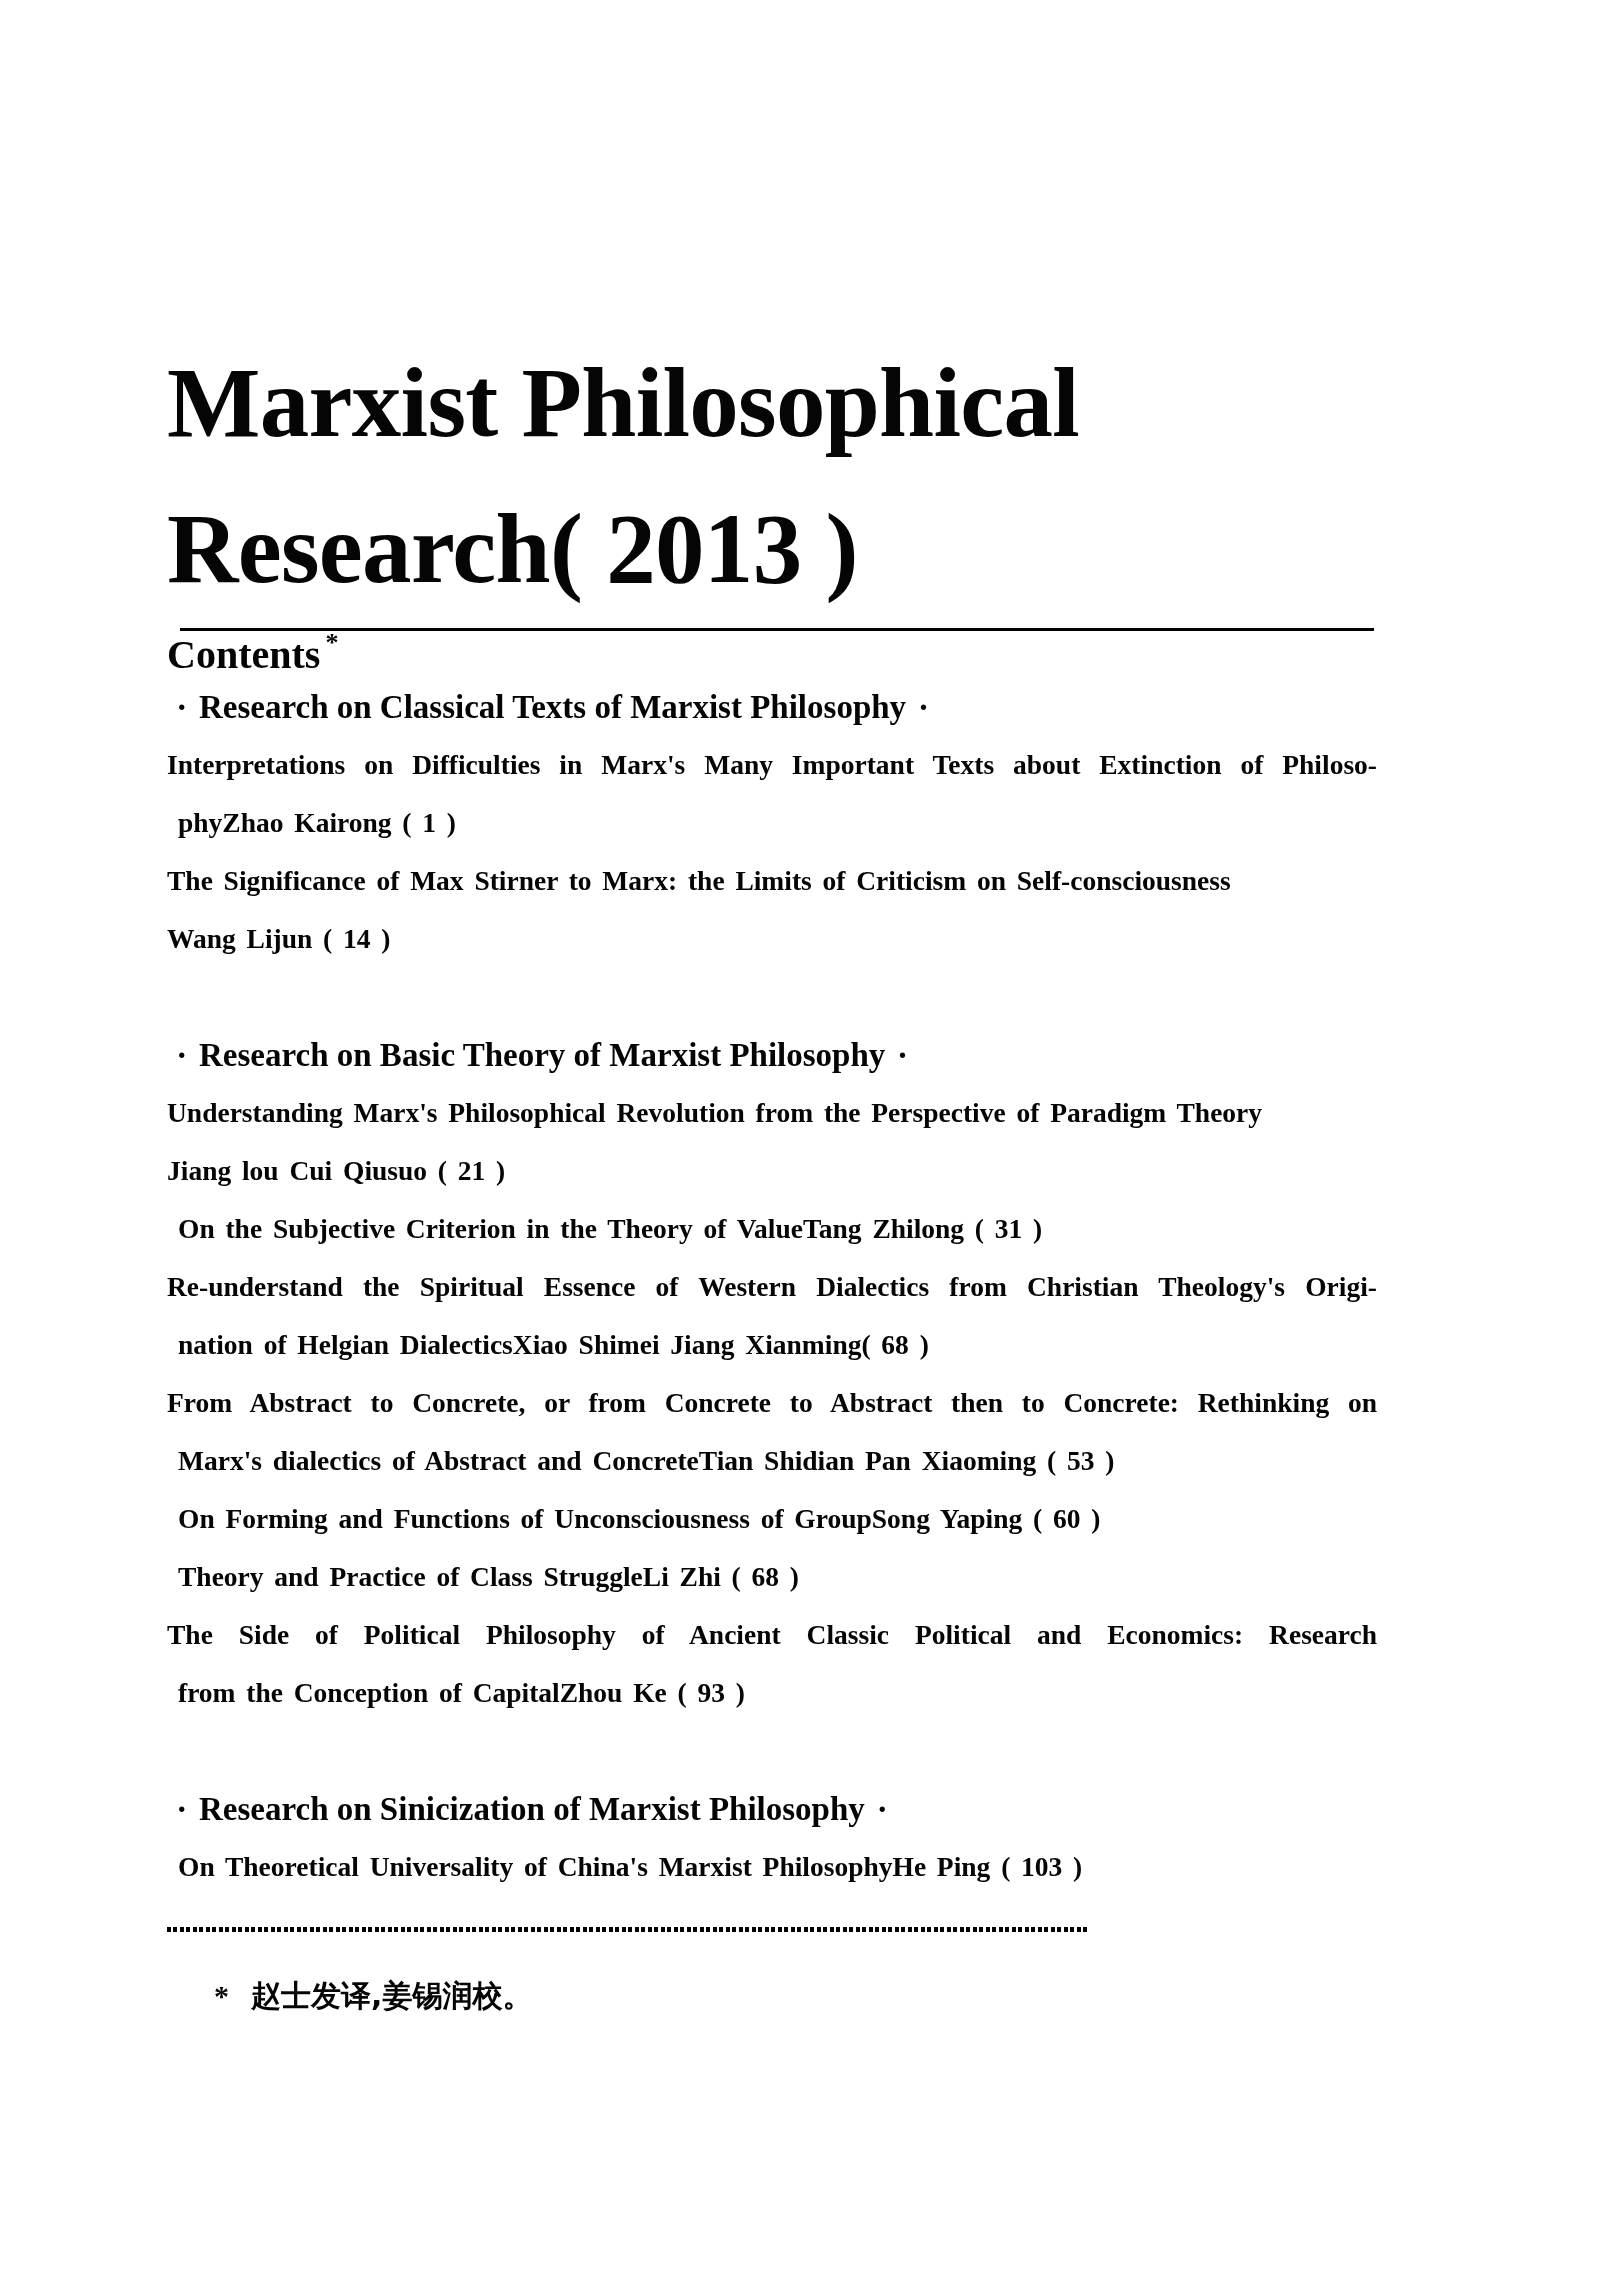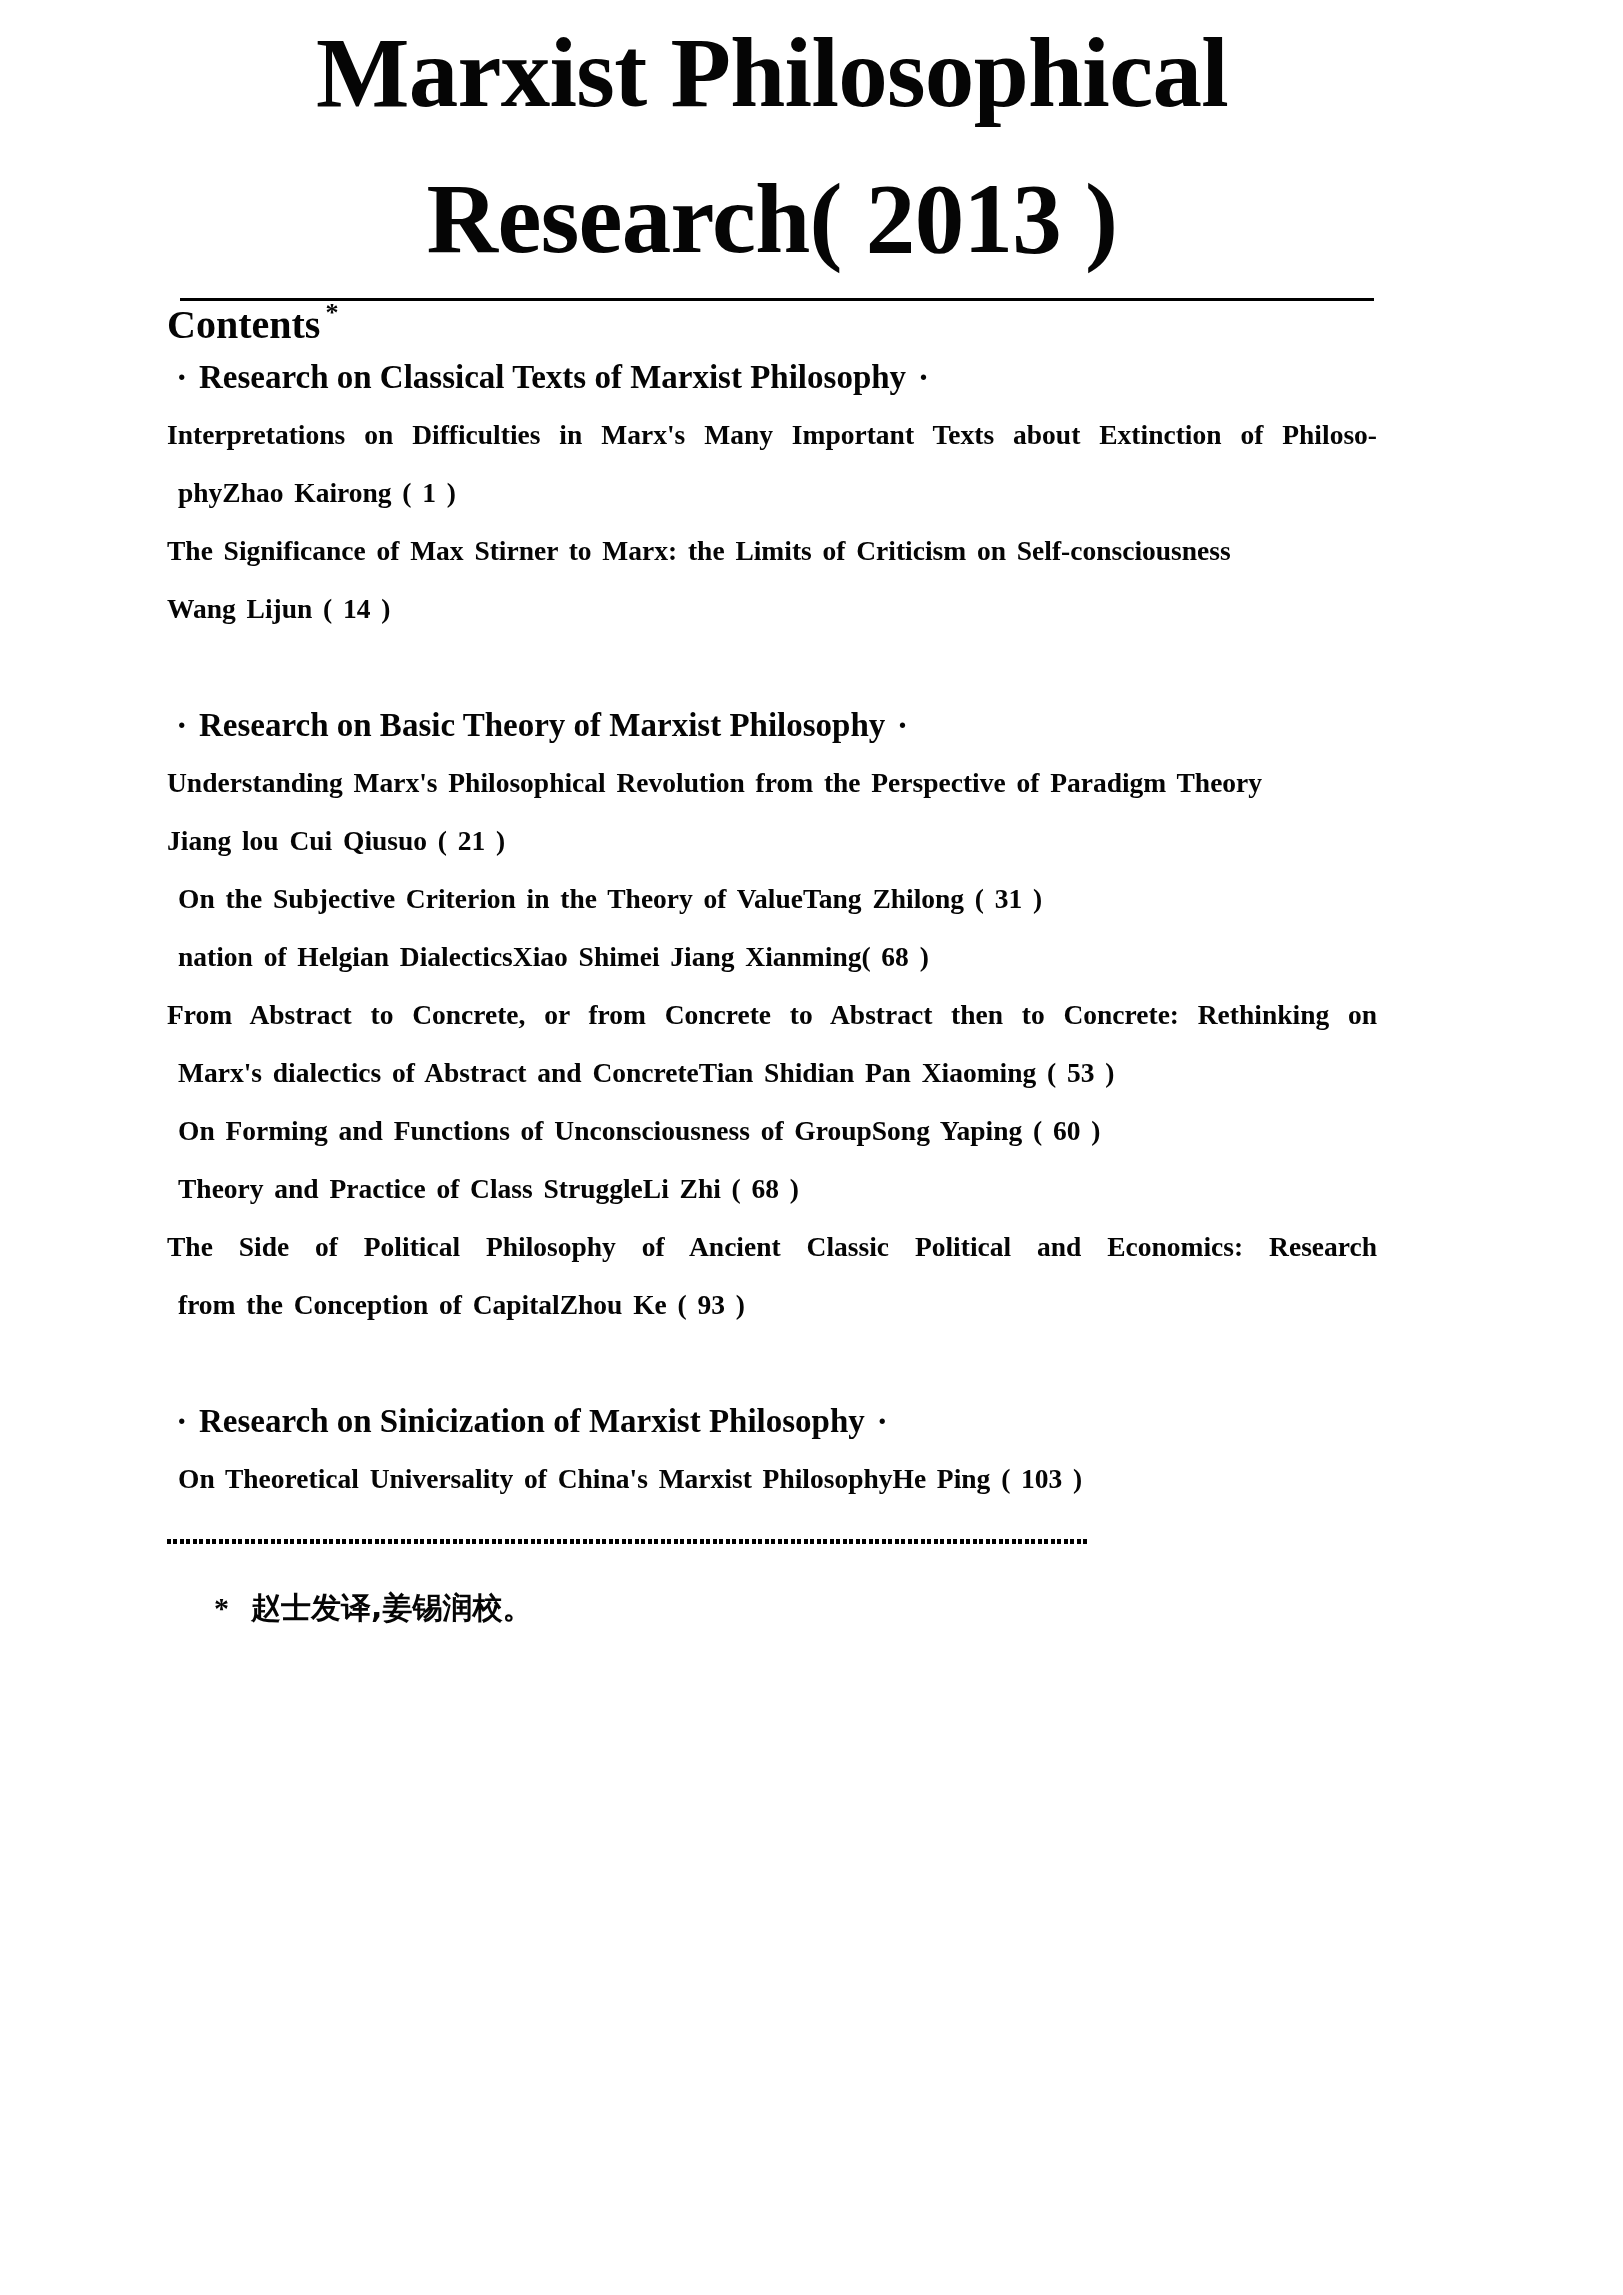--- a/index.html
+++ b/index.html
@@ -6,21 +6,22 @@
   body {
     width: 1623px; height: 2295px;
     font-family: "Liberation Serif", serif;
     color: #050505;
     -webkit-font-smoothing: antialiased;
   }
   .page { position: relative; width: 1623px; height: 2295px; overflow: hidden; background: #fff; }
   .content { margin-left: 167px; width: 1210px; }
 
   .title-block {
-    text-align: center;
+    padding-top: 330px;
+    text-align: left;
     font-weight: bold;
     font-size: 99px;
     line-height: 1.47;
     letter-spacing: -0.7px;
   }
   .title-rule {
     margin-top: 6.5px;
     margin-left: 13px;
     width: 1194px;
     height: 3.9px;
@@ -119,20 +120,21 @@
 
     <div>
       <div class="section-header gap-before"><span class="bullet left">·</span><span>Research on Basic Theory of Marxist Philosophy</span><span class="bullet right">·</span></div>
 
       <div class="line"><span>Understanding Marx's Philosophical Revolution from the Perspective of Paradigm Theory</span></div>
       <div class="line right-only"><span>Jiang lou Cui Qiusuo ( 21 )</span></div>
       <div class="line split">
           <span>On the Subjective Criterion in the Theory of Value</span>
           <span>Tang Zhilong ( 31 )</span>
         </div>
+      <div class="line justify"><span>Re-understand the Spiritual Essence of Western Dialectics from Christian Theology's Origi-</span></div>
       <div class="line split">
           <span>nation of Helgian Dialectics</span>
           <span>Xiao Shimei Jiang Xianming( 68 )</span>
         </div>
       <div class="line justify"><span>From Abstract to Concrete, or from Concrete to Abstract then to Concrete: Rethinking on</span></div>
       <div class="line split">
           <span>Marx's dialectics of Abstract and Concrete</span>
           <span>Tian Shidian Pan Xiaoming ( 53 )</span>
         </div>
       <div class="line split">

